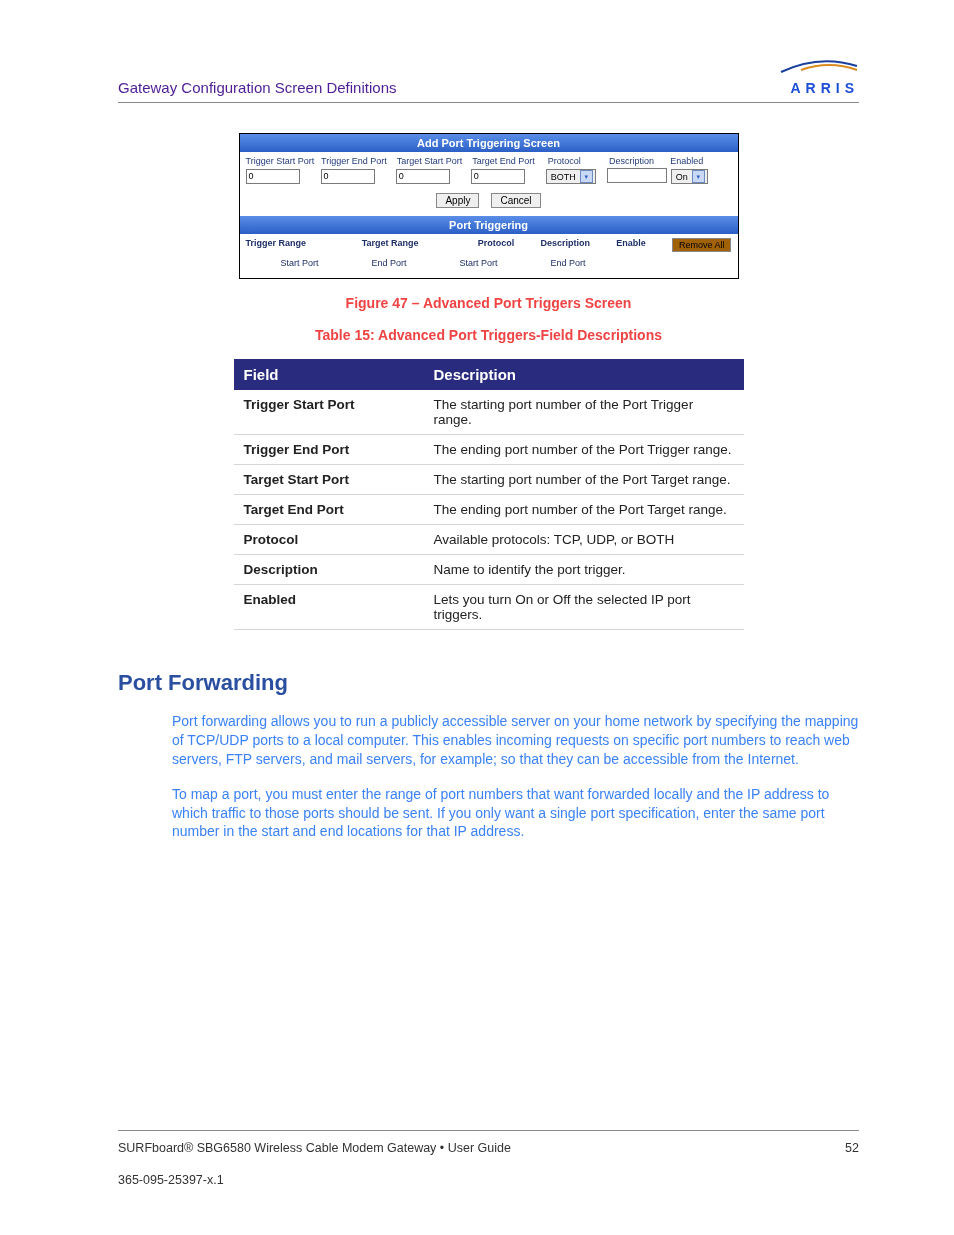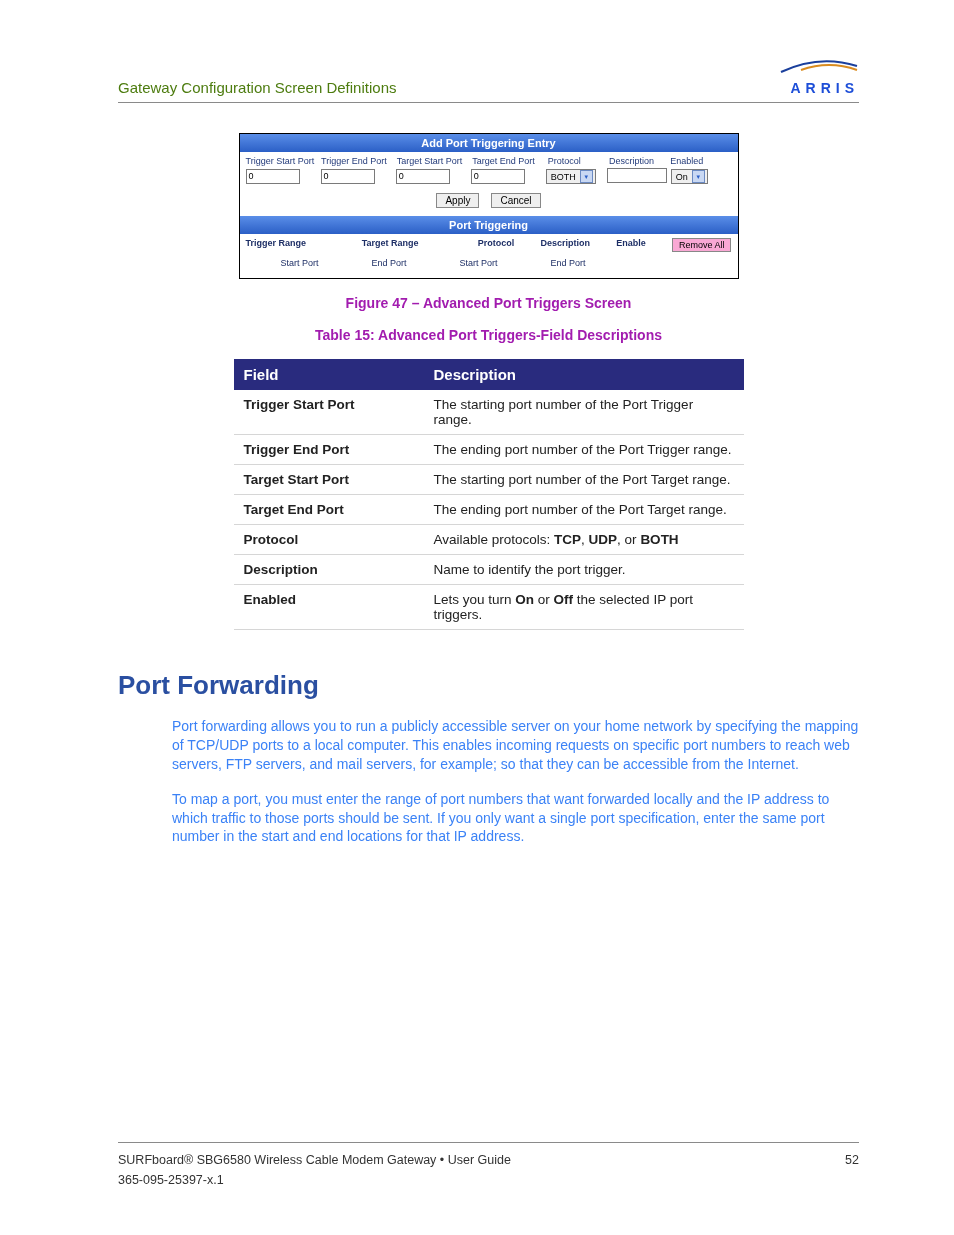--- a/index.html
+++ b/index.html
@@ -20,21 +20,21 @@
   .doc-header {
     display: flex;
     justify-content: space-between;
     align-items: flex-end;
     border-bottom: 1px solid #8a8a8a;
     padding-bottom: 6px;
     margin-bottom: 30px;
   }
   .doc-header-title {
     font-size: 15px;
-    color: #4d7c0f;
+    color: #4c1d95;
   }
   .arris-logo {
     text-align: right;
   }
   .arris-swoosh {
     height: 14px;
     margin-bottom: 2px;
   }
   .arris-text {
     font-family: Arial, sans-serif;
@@ -120,40 +120,40 @@
     padding: 4px 6px;
     font-size: 9px;
     font-weight: bold;
     color: #1e2f66;
     justify-content: space-between;
     align-items: flex-start;
   }
   .ss-subhead .grp { display:inline-block; }
   .ss-remove {
     border: 1px solid #888;
-    background: #f9a8d4;
+    background: #a16207;
     font-size: 9px;
     padding: 1px 6px;
     color: #000;
     font-weight: normal;
   }
   .ss-subrow {
     display: flex;
     padding: 2px 6px 10px 6px;
     font-size: 9px;
     color: #1e2f66;
   }
   .ss-subrow span { margin-right: 18px; padding-left: 35px; }
 
   
   .caption {
     text-align: center;
     font-weight: bold;
     font-size: 14px;
-    color: #a21caf;
+    color: #ef4444;
     margin: 16px 0;
   }
 
   
   .desc-table {
     width: 510px;
     margin: 0 auto 40px auto;
     border-collapse: collapse;
     font-size: 13.5px;
   }
@@ -168,26 +168,26 @@
   .desc-table td {
     padding: 7px 10px;
     border-bottom: 1px solid #d6d6d6;
     vertical-align: top;
     color: #222;
   }
   .desc-table td.field {
     font-weight: bold;
     width: 170px;
   }
-  .desc-inline-bold { font-weight: bold; text-align: center; }
+  .desc-inline-bold { font-weight: normal; text-align: center; }
 
   
   .section-heading {
     color: #2a4fa1;
-    font-size: 26px;
+    font-size: 22px;
     font-weight: bold;
     margin: 0 0 14px 0;
   }
   .body-copy {
     font-size: 14px;
     line-height: 1.35;
     margin: 16px 0 12px 54px;
     color: #3b82f6;
   }
 
@@ -196,21 +196,21 @@
     position: absolute;
     bottom: 48px;
     left: 118px;
     right: 95px;
     border-top: 1px solid #8a8a8a;
     padding-top: 10px;
     font-size: 12.5px;
     color: #333;
     display: flex;
     flex-direction: column;
-    gap: 6px;
+    gap: 18px;
     margin-top: 44px;
   }
   .footer-line1 { display: flex; justify-content: space-between; }
 </style>
 </head>
 <body>
 
 <div class="page">
 
   <div class="doc-header">
@@ -219,21 +219,21 @@
       <svg class="arris-swoosh" viewBox="0 0 80 14">
         <path d="M2 12 Q40 -6 78 6" stroke="#1a3f9c" stroke-width="2" fill="none"></path>
         <path d="M22 10 Q50 0 78 10" stroke="#d98b1f" stroke-width="2" fill="none"></path>
       </svg>
       <div class="arris-text">ARRIS</div>
     </div>
   </div>
 
   <div class="screenshot-wrap">
     <div class="screenshot">
-      <div class="ss-bar">Add Port Triggering Entry</div>
+      <div class="ss-bar">Add Port Triggering Screen</div>
       <div class="ss-row ss-headers">
         <div class="cell">Trigger Start Port</div>
         <div class="cell">Trigger End Port</div>
         <div class="cell">Target Start Port</div>
         <div class="cell">Target End Port</div>
         <div class="cell sm">Protocol</div>
         <div class="cell sm">Description</div>
         <div class="cell sm">Enabled</div>
       </div>
       <div class="ss-row ss-inputs">

